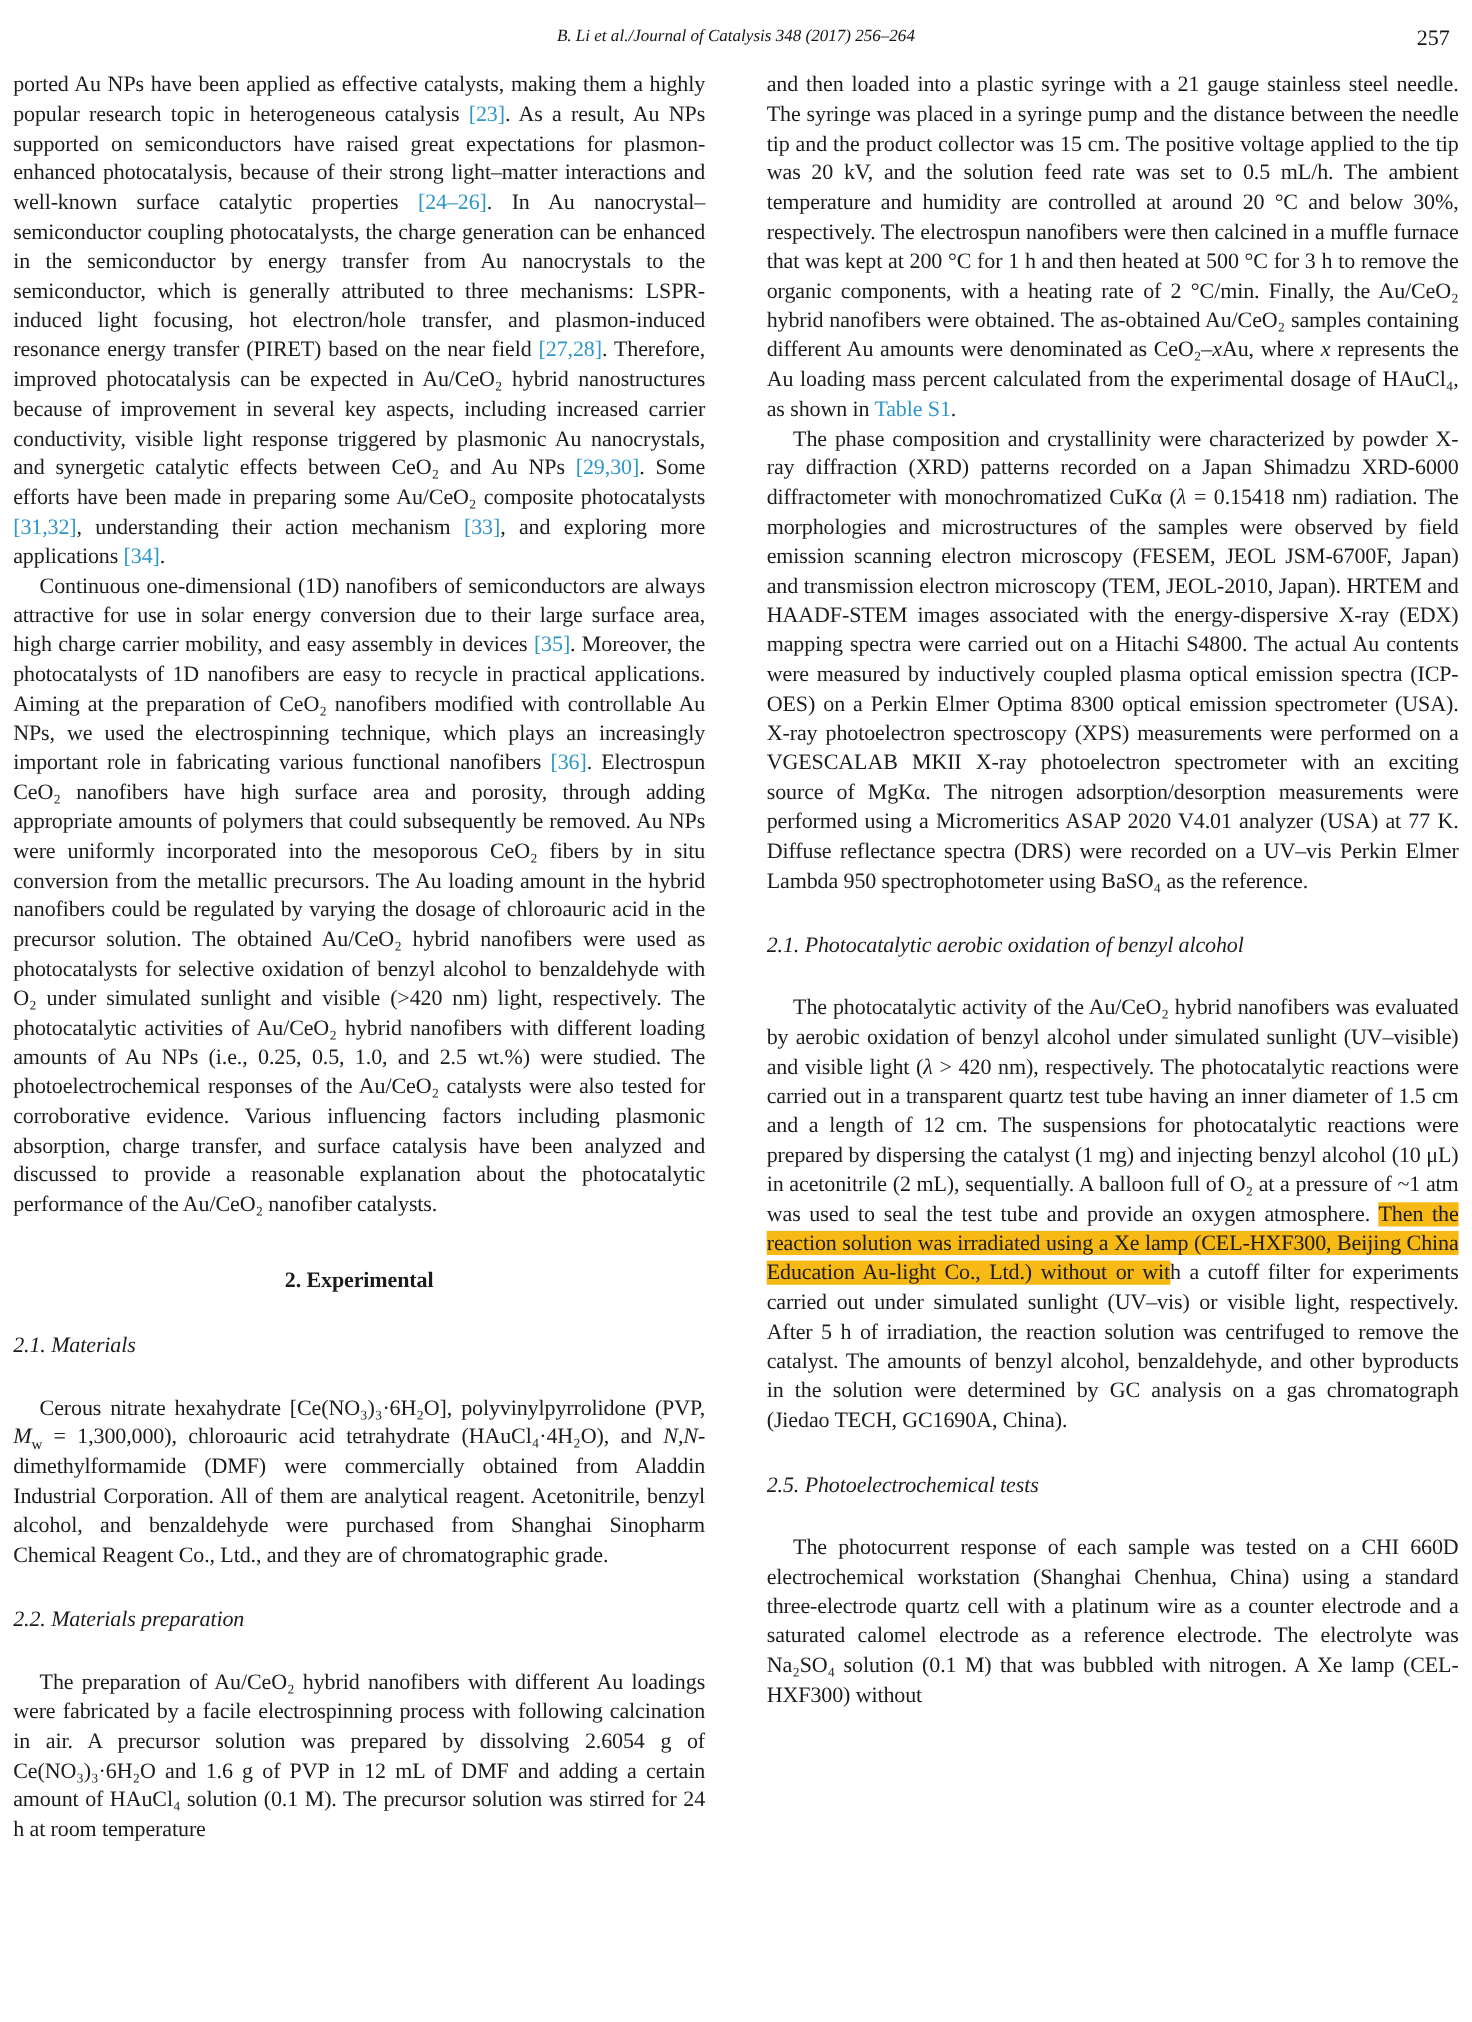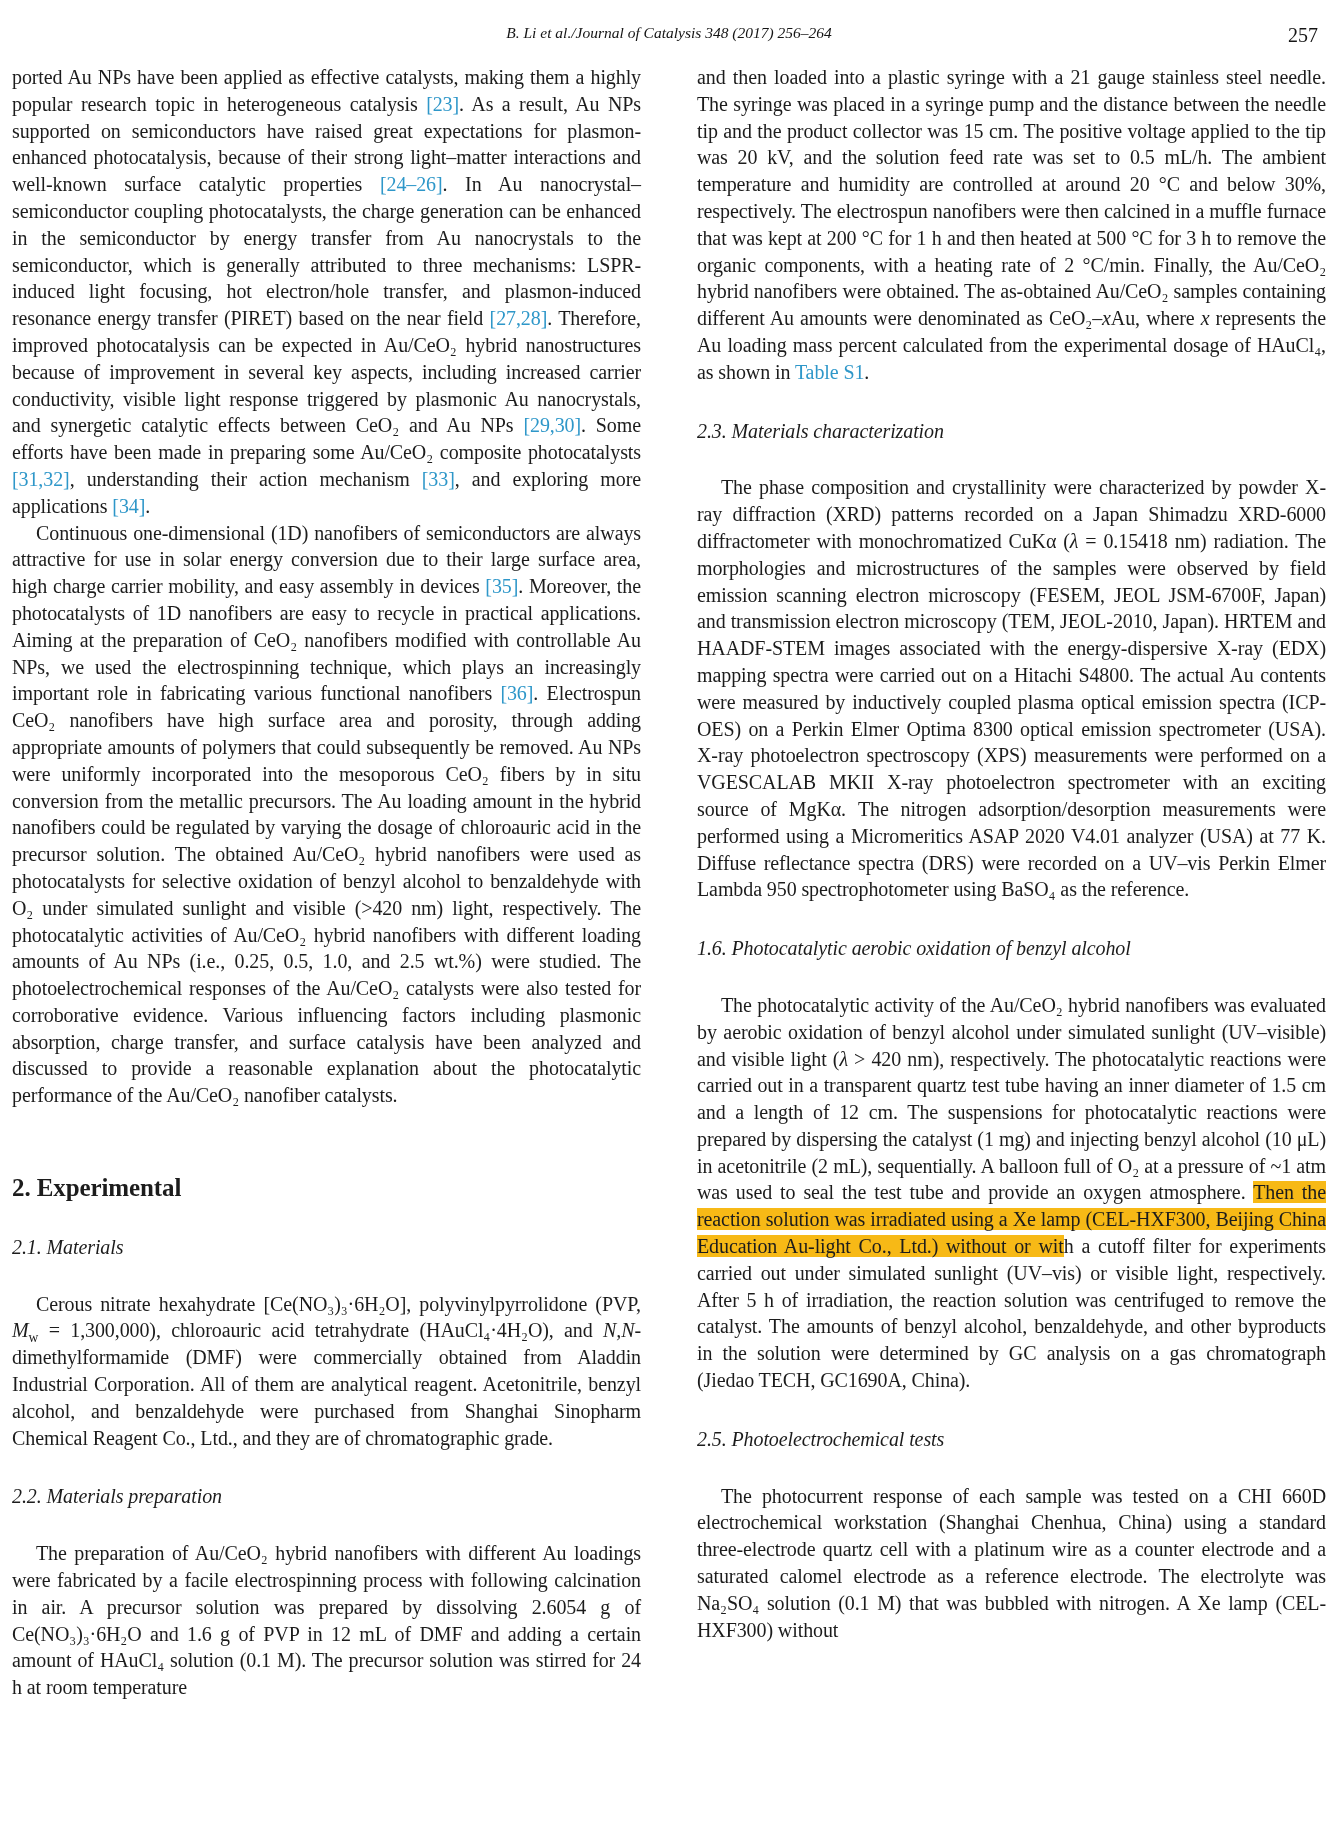--- a/index.html
+++ b/index.html
@@ -51,24 +51,24 @@
     letter-spacing: -0.1px;
   }
   .para {
     margin: 0;
   }
   .para.indent {
     text-indent: 24px;
   }
   .sec-heading {
     font-weight: bold;
-    font-size: 25px;
-    margin-top: 66px;
+    font-size: 20px;
+    margin-top: 42px;
     margin-bottom: 0;
-    text-align: left;
+    text-align: center;
   }
   .subsec-heading {
     font-style: italic;
     font-size: 20px;
     margin-top: 32px;
     margin-bottom: 30px;
     text-align: left;
   }
   .sec-heading + .subsec-heading {
   }
@@ -100,21 +100,20 @@
         <p class="para">ported Au NPs have been applied as effective catalysts, making them a highly popular research topic in heterogeneous catalysis <span class="link">[23]</span>. As a result, Au NPs supported on semiconductors have raised great expectations for plasmon-enhanced photocatalysis, because of their strong light–matter interactions and well-known surface catalytic properties <span class="link">[24–26]</span>. In Au nanocrystal–semiconductor coupling photocatalysts, the charge generation can be enhanced in the semiconductor by energy transfer from Au nanocrystals to the semiconductor, which is generally attributed to three mechanisms: LSPR-induced light focusing, hot electron/hole transfer, and plasmon-induced resonance energy transfer (PIRET) based on the near field <span class="link">[27,28]</span>. Therefore, improved photocatalysis can be expected in Au/CeO₂ hybrid nanostructures because of improvement in several key aspects, including increased carrier conductivity, visible light response triggered by plasmonic Au nanocrystals, and synergetic catalytic effects between CeO₂ and Au NPs <span class="link">[29,30]</span>. Some efforts have been made in preparing some Au/CeO₂ composite photocatalysts <span class="link">[31,32]</span>, understanding their action mechanism <span class="link">[33]</span>, and exploring more applications <span class="link">[34]</span>.</p>
         <p class="para indent">Continuous one-dimensional (1D) nanofibers of semiconductors are always attractive for use in solar energy conversion due to their large surface area, high charge carrier mobility, and easy assembly in devices <span class="link">[35]</span>. Moreover, the photocatalysts of 1D nanofibers are easy to recycle in practical applications. Aiming at the preparation of CeO₂ nanofibers modified with controllable Au NPs, we used the electrospinning technique, which plays an increasingly important role in fabricating various functional nanofibers <span class="link">[36]</span>. Electrospun CeO₂ nanofibers have high surface area and porosity, through adding appropriate amounts of polymers that could subsequently be removed. Au NPs were uniformly incorporated into the mesoporous CeO₂ fibers by in situ conversion from the metallic precursors. The Au loading amount in the hybrid nanofibers could be regulated by varying the dosage of chloroauric acid in the precursor solution. The obtained Au/CeO₂ hybrid nanofibers were used as photocatalysts for selective oxidation of benzyl alcohol to benzaldehyde with O₂ under simulated sunlight and visible (&gt;420 nm) light, respectively. The photocatalytic activities of Au/CeO₂ hybrid nanofibers with different loading amounts of Au NPs (i.e., 0.25, 0.5, 1.0, and 2.5 wt.%) were studied. The photoelectrochemical responses of the Au/CeO₂ catalysts were also tested for corroborative evidence. Various influencing factors including plasmonic absorption, charge transfer, and surface catalysis have been analyzed and discussed to provide a reasonable explanation about the photocatalytic performance of the Au/CeO₂ nanofiber catalysts.</p>
         <div class="sec-heading">2. Experimental</div>
         <div class="subsec-heading">2.1. Materials</div>
         <p class="para indent">Cerous nitrate hexahydrate [Ce(NO₃)₃·6H₂O], polyvinylpyrrolidone (PVP, <span class="i">M</span><span class="sub">w</span> = 1,300,000), chloroauric acid tetrahydrate (HAuCl₄·4H₂O), and <span class="i">N,N</span>-dimethylformamide (DMF) were commercially obtained from Aladdin Industrial Corporation. All of them are analytical reagent. Acetonitrile, benzyl alcohol, and benzaldehyde were purchased from Shanghai Sinopharm Chemical Reagent Co., Ltd., and they are of chromatographic grade.</p>
         <div class="subsec-heading">2.2. Materials preparation</div>
         <p class="para indent">The preparation of Au/CeO₂ hybrid nanofibers with different Au loadings were fabricated by a facile electrospinning process with following calcination in air. A precursor solution was prepared by dissolving 2.6054 g of Ce(NO₃)₃·6H₂O and 1.6 g of PVP in 12 mL of DMF and adding a certain amount of HAuCl₄ solution (0.1 M). The precursor solution was stirred for 24 h at room temperature</p>
       </div>
     <div class="col">
         <p class="para">and then loaded into a plastic syringe with a 21 gauge stainless steel needle. The syringe was placed in a syringe pump and the distance between the needle tip and the product collector was 15 cm. The positive voltage applied to the tip was 20 kV, and the solution feed rate was set to 0.5 mL/h. The ambient temperature and humidity are controlled at around 20 °C and below 30%, respectively. The electrospun nanofibers were then calcined in a muffle furnace that was kept at 200 °C for 1 h and then heated at 500 °C for 3 h to remove the organic components, with a heating rate of 2 °C/min. Finally, the Au/CeO₂ hybrid nanofibers were obtained. The as-obtained Au/CeO₂ samples containing different Au amounts were denominated as CeO₂–<span class="i">x</span>Au, where <span class="i">x</span> represents the Au loading mass percent calculated from the experimental dosage of HAuCl₄, as shown in <span class="link">Table S1</span>.</p>
-        <div class="subsec-heading">2.3. Materials characterization</div>
         <p class="para indent">The phase composition and crystallinity were characterized by powder X-ray diffraction (XRD) patterns recorded on a Japan Shimadzu XRD-6000 diffractometer with monochromatized CuKα (<span class="i">λ</span> = 0.15418 nm) radiation. The morphologies and microstructures of the samples were observed by field emission scanning electron microscopy (FESEM, JEOL JSM-6700F, Japan) and transmission electron microscopy (TEM, JEOL-2010, Japan). HRTEM and HAADF-STEM images associated with the energy-dispersive X-ray (EDX) mapping spectra were carried out on a Hitachi S4800. The actual Au contents were measured by inductively coupled plasma optical emission spectra (ICP-OES) on a Perkin Elmer Optima 8300 optical emission spectrometer (USA). X-ray photoelectron spectroscopy (XPS) measurements were performed on a VGESCALAB MKII X-ray photoelectron spectrometer with an exciting source of MgKα. The nitrogen adsorption/desorption measurements were performed using a Micromeritics ASAP 2020 V4.01 analyzer (USA) at 77 K. Diffuse reflectance spectra (DRS) were recorded on a UV–vis Perkin Elmer Lambda 950 spectrophotometer using BaSO₄ as the reference.</p>
-        <div class="subsec-heading">1.6. Photocatalytic aerobic oxidation of benzyl alcohol</div>
+        <div class="subsec-heading">2.1. Photocatalytic aerobic oxidation of benzyl alcohol</div>
         <p class="para indent">The photocatalytic activity of the Au/CeO₂ hybrid nanofibers was evaluated by aerobic oxidation of benzyl alcohol under simulated sunlight (UV–visible) and visible light (<span class="i">λ</span> &gt; 420 nm), respectively. The photocatalytic reactions were carried out in a transparent quartz test tube having an inner diameter of 1.5 cm and a length of 12 cm. The suspensions for photocatalytic reactions were prepared by dispersing the catalyst (1 mg) and injecting benzyl alcohol (10 μL) in acetonitrile (2 mL), sequentially. A balloon full of O₂ at a pressure of ~1 atm was used to seal the test tube and provide an oxygen atmosphere. <span class="hl">Then the reaction solution was irradiated using a Xe lamp (CEL-HXF300, Beijing China Education Au-light Co., Ltd.) without or wit</span>h a cutoff filter for experiments carried out under simulated sunlight (UV–vis) or visible light, respectively. After 5 h of irradiation, the reaction solution was centrifuged to remove the catalyst. The amounts of benzyl alcohol, benzaldehyde, and other byproducts in the solution were determined by GC analysis on a gas chromatograph (Jiedao TECH, GC1690A, China).</p>
         <div class="subsec-heading">2.5. Photoelectrochemical tests</div>
         <p class="para indent">The photocurrent response of each sample was tested on a CHI 660D electrochemical workstation (Shanghai Chenhua, China) using a standard three-electrode quartz cell with a platinum wire as a counter electrode and a saturated calomel electrode as a reference electrode. The electrolyte was Na₂SO₄ solution (0.1 M) that was bubbled with nitrogen. A Xe lamp (CEL-HXF300) without</p>
       </div>
   </div>
 </div>
 
 </body></html>

